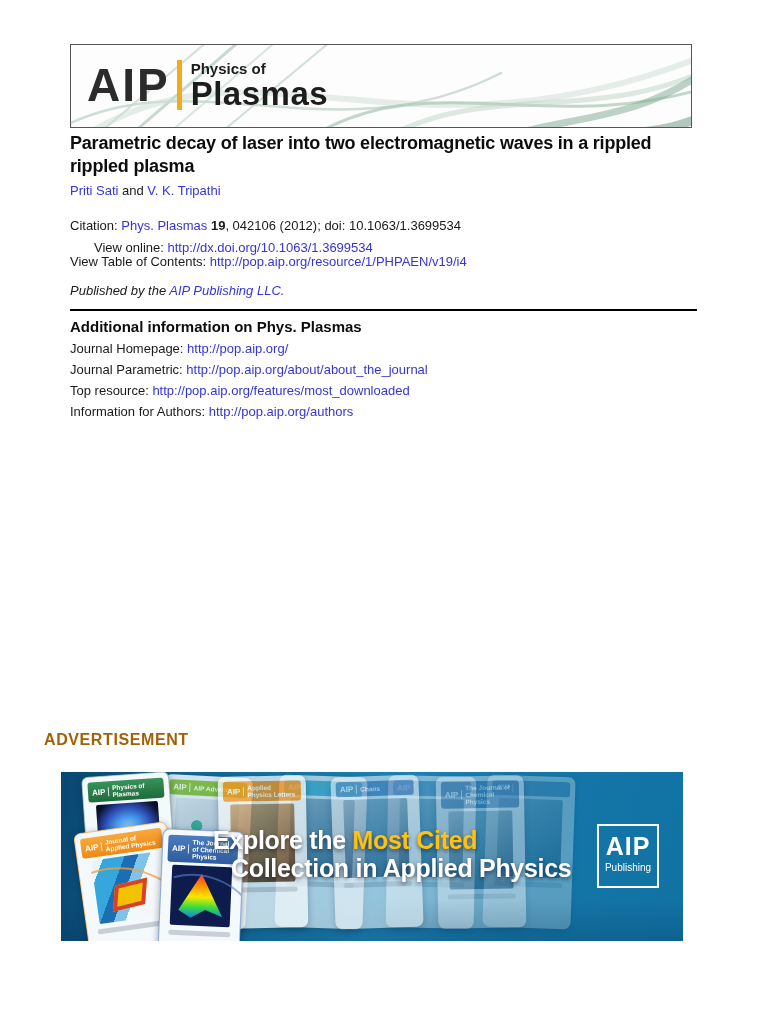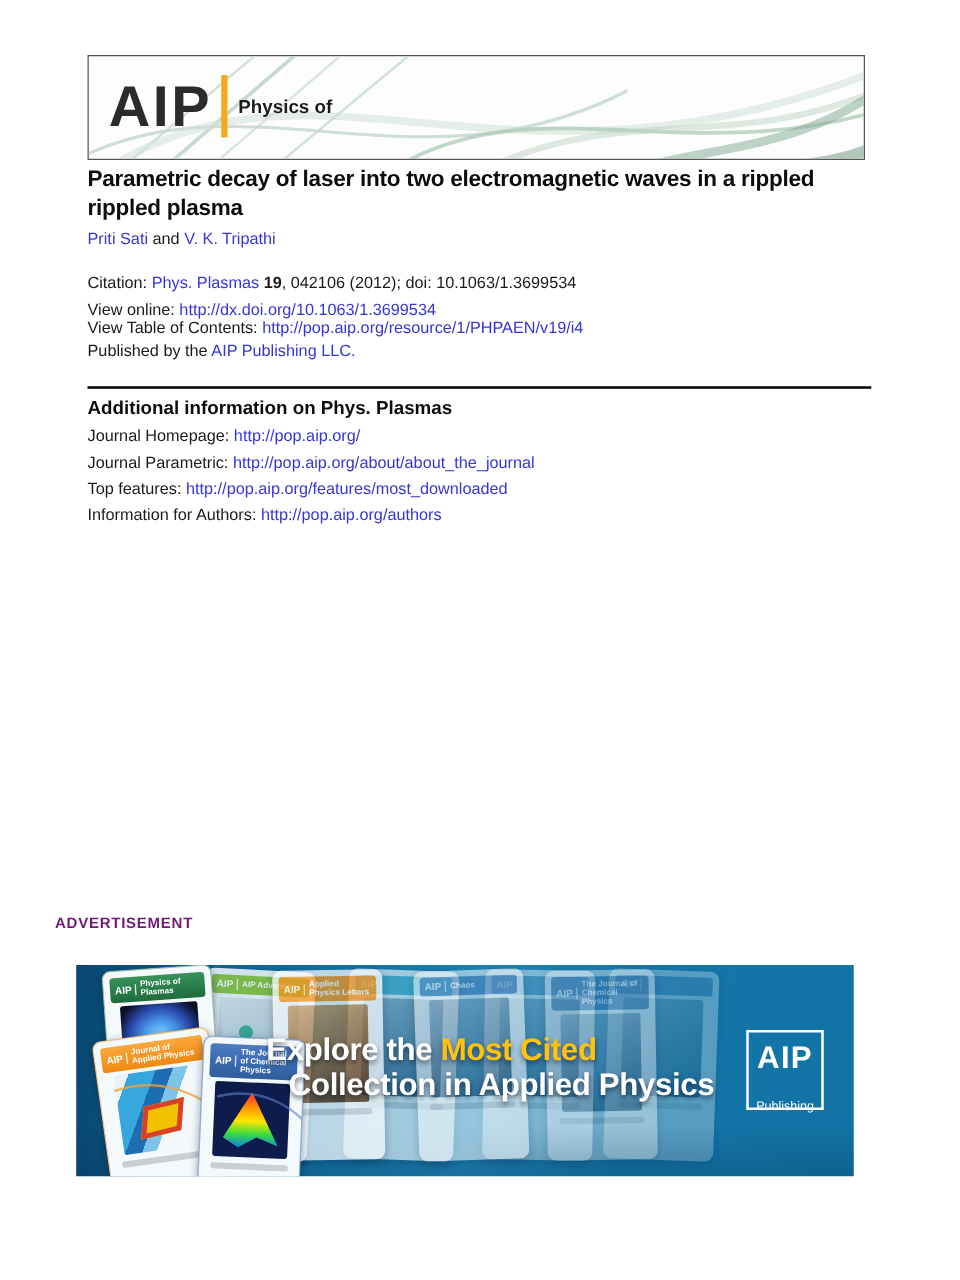--- a/index.html
+++ b/index.html
@@ -16,29 +16,29 @@
   .jname{display:flex;flex-direction:column;justify-content:flex-end;color:#1c1c1c;}
   .jname .top{font-size:15px;font-weight:bold;line-height:17px;}
   .jname .bottom{font-size:33px;font-weight:bold;line-height:34px;letter-spacing:.5px;}
 
   
   .abs{position:absolute;white-space:pre-wrap;}
   .title-line{left:70px;width:640px;font-size:18px;font-weight:bold;color:#0d0d0d;letter-spacing:-.2px;}
   .t1{top:133px;} .t2{top:156px;}
   .byline{left:70px;top:183px;font-size:13px;}
   .meta{left:70px;font-size:13px;color:#1a1a1a;}
-  .m1{top:218px;} .m2{top:240px;} .m3{top:254px;} .m4{top:273px;}
+  .m1{top:218px;} .m2{top:240px;margin-left:24px;} .m3{top:254px;} .m4{top:283px;font-style:italic;}
   .link{color:#3535d6;cursor:pointer;}
   .hrule{position:absolute;left:70px;top:309px;width:627px;height:2px;background:#000;}
   .addl-head{left:70px;top:318px;font-size:15px;font-weight:bold;color:#0d0d0d;}
   .r1{top:341px;} .r2{top:362px;} .r3{top:383px;} .r4{top:404px;}
 
   
-  .ad-label{position:absolute;left:44px;top:731px;font-size:12px;font-weight:bold;
-            color:#701a75;letter-spacing:.6px;}
+  .ad-label{position:absolute;left:44px;top:731px;font-size:16px;font-weight:bold;
+            color:#a16207;letter-spacing:.6px;}
   .ad-banner{position:absolute;left:61px;top:772px;width:622px;height:169px;overflow:hidden;
              background:linear-gradient(102deg,#0b5583 0%,#1172a3 30%,#1e86b9 52%,#1577a9 70%,#1173a4 100%);
              cursor:pointer;}
   .banner-shade{position:absolute;inset:0;z-index:3;pointer-events:none;
              background:linear-gradient(90deg,rgba(5,45,80,.35),rgba(5,45,80,0) 18%),
                         linear-gradient(0deg,rgba(5,45,80,.25),rgba(5,45,80,0) 25%);}
 
   .cover{position:absolute;background:#f4f9fc;border-radius:7px;overflow:hidden;
          box-shadow:0 2px 7px rgba(0,25,50,.4);}
   .cover .band{margin:5px 5px 3px;border-radius:3px;padding:3px 4px;display:flex;gap:3px;
@@ -98,21 +98,21 @@
 
   
   .headline{position:absolute;z-index:10;font-weight:bold;color:#fff;font-size:25px;
             letter-spacing:-.3px;text-shadow:0 2px 4px rgba(0,10,25,.55);white-space:pre;}
   .hl1{left:152px;top:54px;}
   .hl2{left:170px;top:82px;}
   .hl-yellow{color:#ffc20e;}
   .aip-pub-logo{position:absolute;left:536px;top:52px;width:58px;height:60px;z-index:10;
             border:2px solid #fff;color:#fff;text-align:center;}
   .aip-pub-logo .big{font-size:25px;font-weight:bold;letter-spacing:1px;margin-top:7px;line-height:26px;}
-  .aip-pub-logo .small{font-size:10px;line-height:12px;margin-top:21px;}
+  .aip-pub-logo .small{font-size:10px;line-height:12px;margin-top:3px;}
 </style>
 </head>
 <body>
 
 <div id="page">
 
   <div class="masthead">
     <svg width="620" height="82" viewBox="0 0 620 82">
       <g fill="none" stroke-linecap="round">
         <path d="M20 95 L150 -15" stroke="#d3e2d9" stroke-width="2"></path>
@@ -126,39 +126,40 @@
         <path d="M420 96 C500 68, 565 80, 645 18" stroke="#7ea78f" stroke-width="7" opacity=".5"></path>
         <path d="M455 102 C545 84, 600 96, 655 58" stroke="#5d8570" stroke-width="9" opacity=".45"></path>
         <path d="M500 104 C570 95, 615 100, 660 80" stroke="#4e755f" stroke-width="10" opacity=".4"></path>
       </g>
     </svg>
     <div class="mast-logo">
       <span class="aip-word">AIP</span>
       <span class="gold-bar"></span>
       <span class="jname">
         <span class="top">Physics of</span>
+        <span class="bottom">Plasmas</span>
       </span>
     </div>
   </div>
 
   <div class="abs title-line t1">Parametric decay of laser into two electromagnetic waves in a rippled</div>
   <div class="abs title-line t2">rippled plasma</div>
   <div class="abs byline"><span class="link">Priti Sati</span><span> and </span><span class="link">V. K. Tripathi</span></div>
 
   <div class="abs meta m1"><span>Citation: </span><span class="link">Phys. Plasmas</span><b> 19</b><span>, 042106 (2012); doi: 10.1063/1.3699534</span></div>
   <div class="abs meta m2"><span>View online: </span><span class="link">http://dx.doi.org/10.1063/1.3699534</span></div>
   <div class="abs meta m3"><span>View Table of Contents: </span><span class="link">http://pop.aip.org/resource/1/PHPAEN/v19/i4</span></div>
   <div class="abs meta m4"><span>Published by the </span><span class="link">AIP Publishing LLC.</span></div>
 
   <div class="hrule"></div>
 
   <div class="abs addl-head">Additional information on Phys. Plasmas</div>
   <div class="abs meta r1"><span>Journal Homepage: </span><span class="link">http://pop.aip.org/</span></div>
   <div class="abs meta r2"><span>Journal Parametric: </span><span class="link">http://pop.aip.org/about/about_the_journal</span></div>
-  <div class="abs meta r3"><span>Top features: </span><span class="link">http://pop.aip.org/features/most_downloaded</span></div>
+  <div class="abs meta r3"><span>Top resource: </span><span class="link">http://pop.aip.org/features/most_downloaded</span></div>
   <div class="abs meta r4"><span>Information for Authors: </span><span class="link">http://pop.aip.org/authors</span></div>
 
   <div class="ad-label">ADVERTISEMENT</div>
 
   <div class="ad-banner">
     <div class="banner-shade"></div>
 
     <div class="cover bgc bgc1">
       <div class="band">
           <span class="aip-mini">AIP</span>

